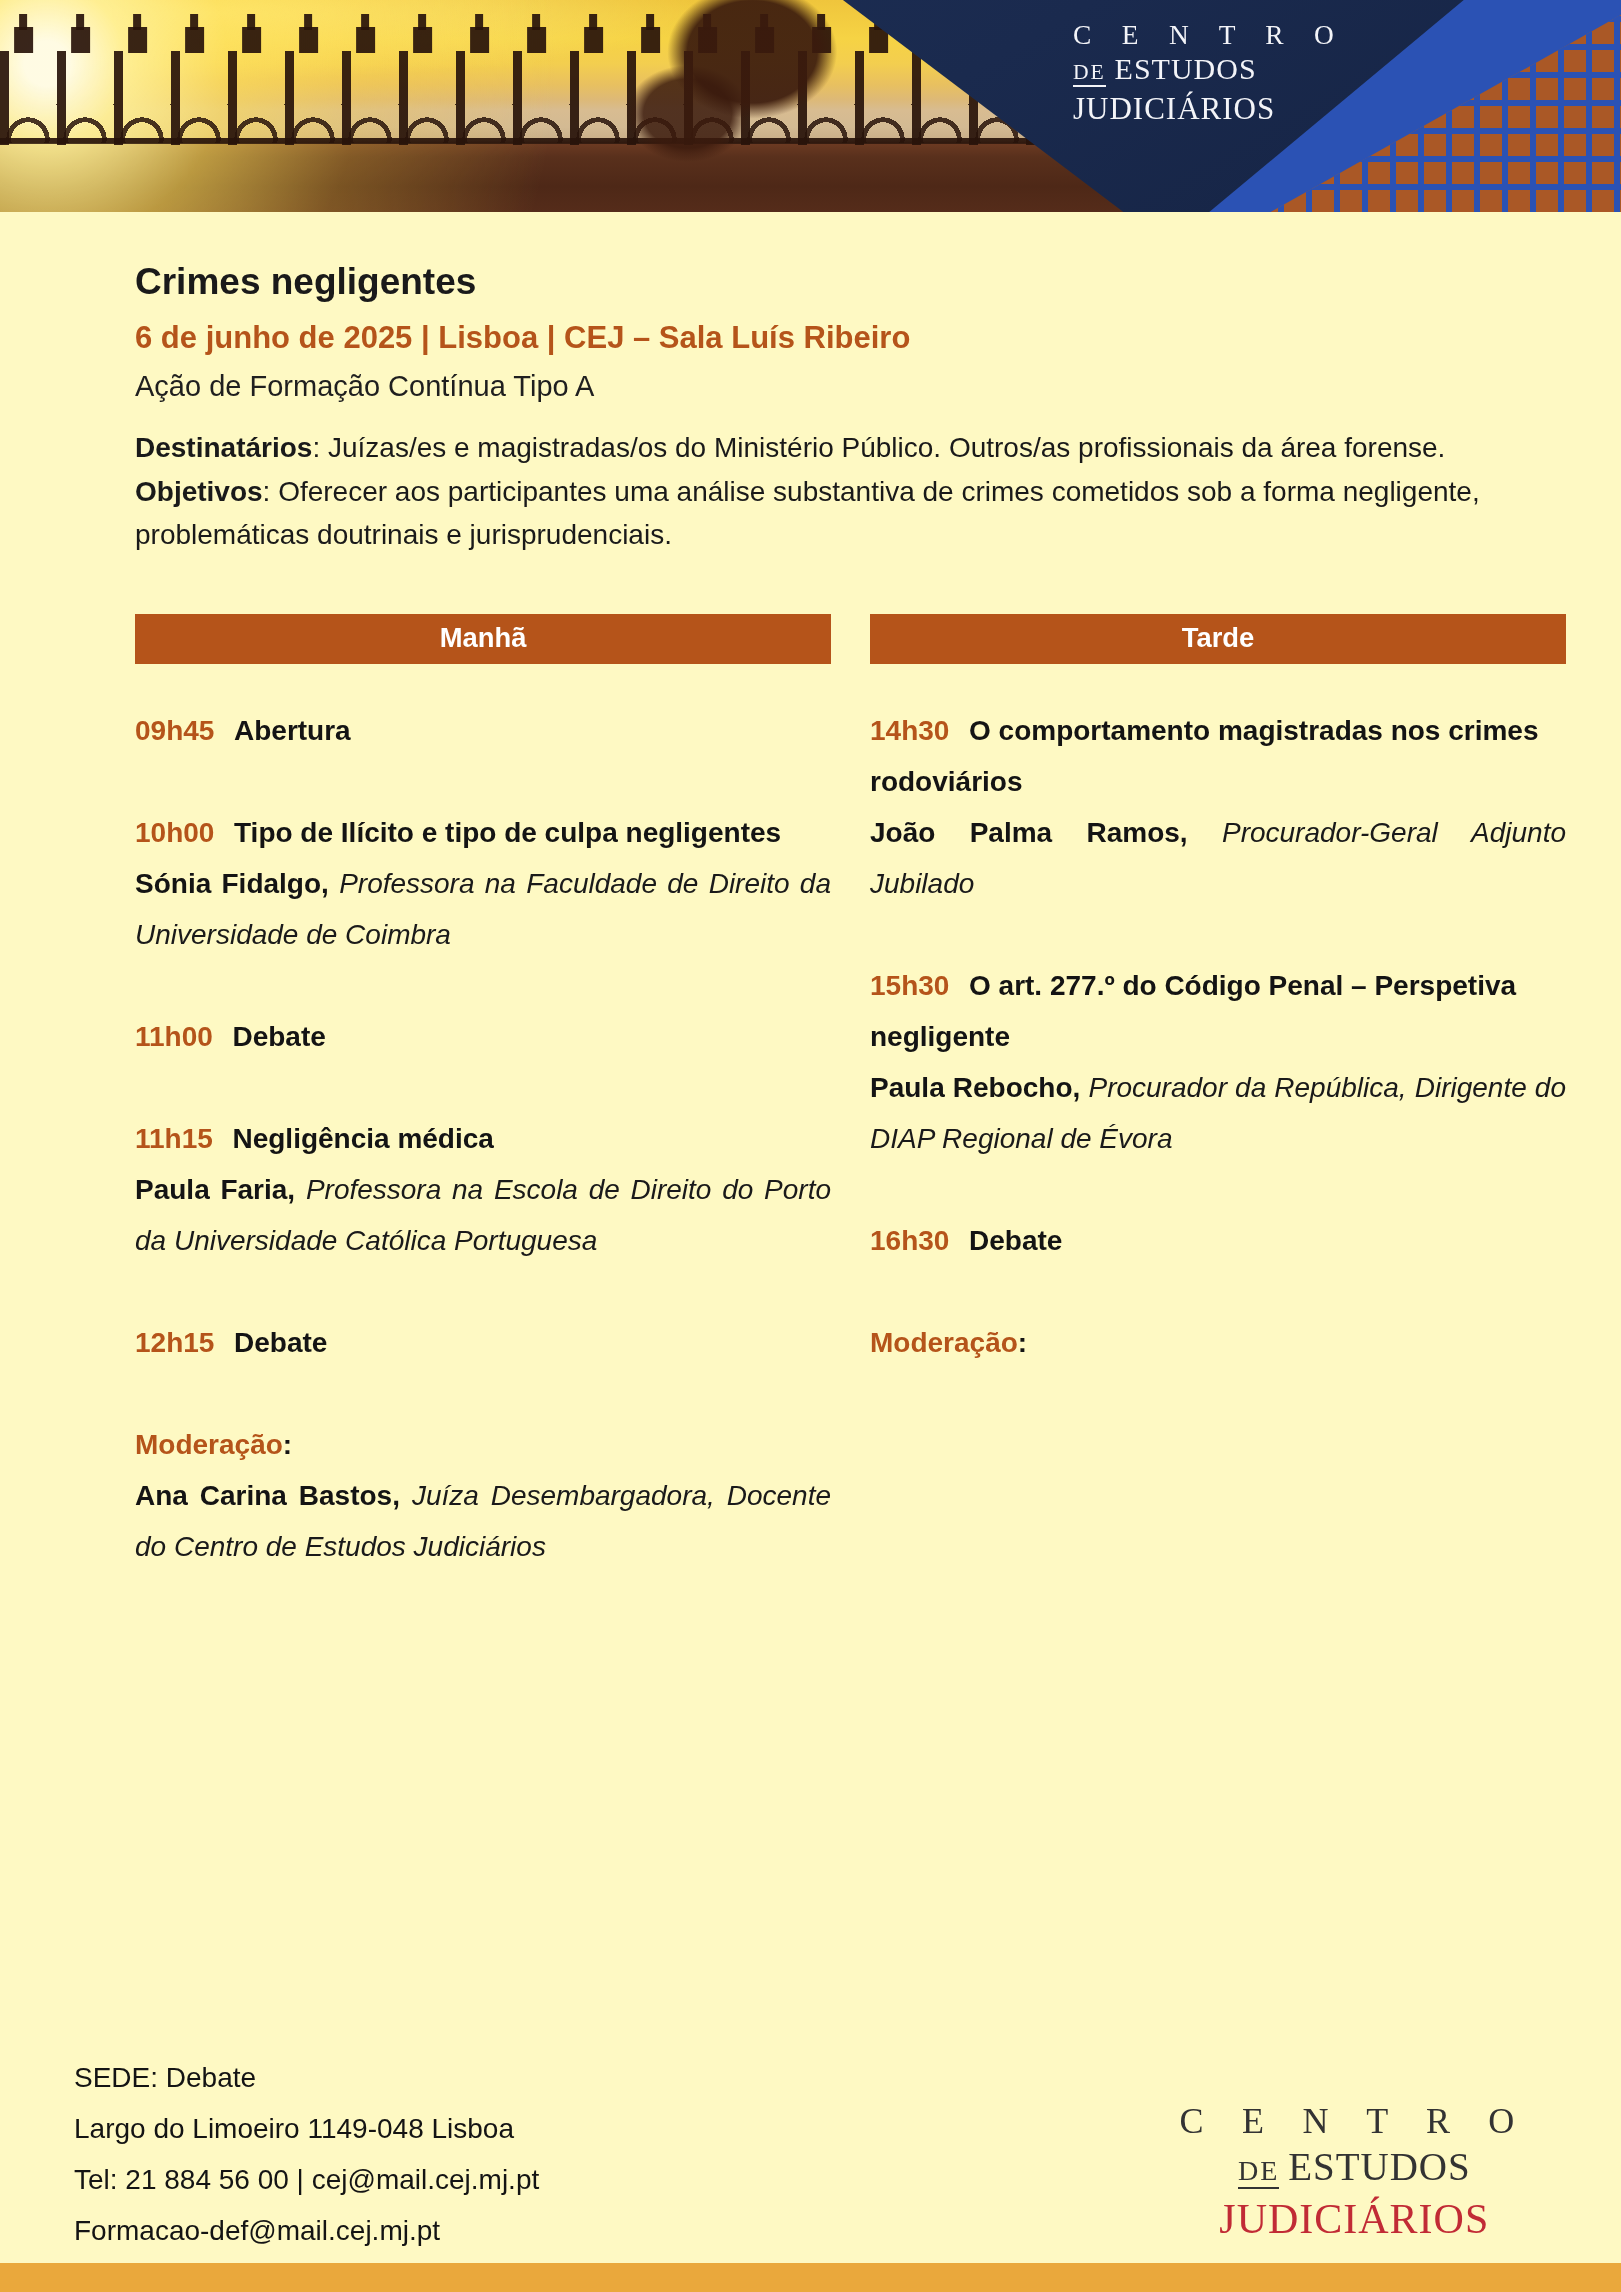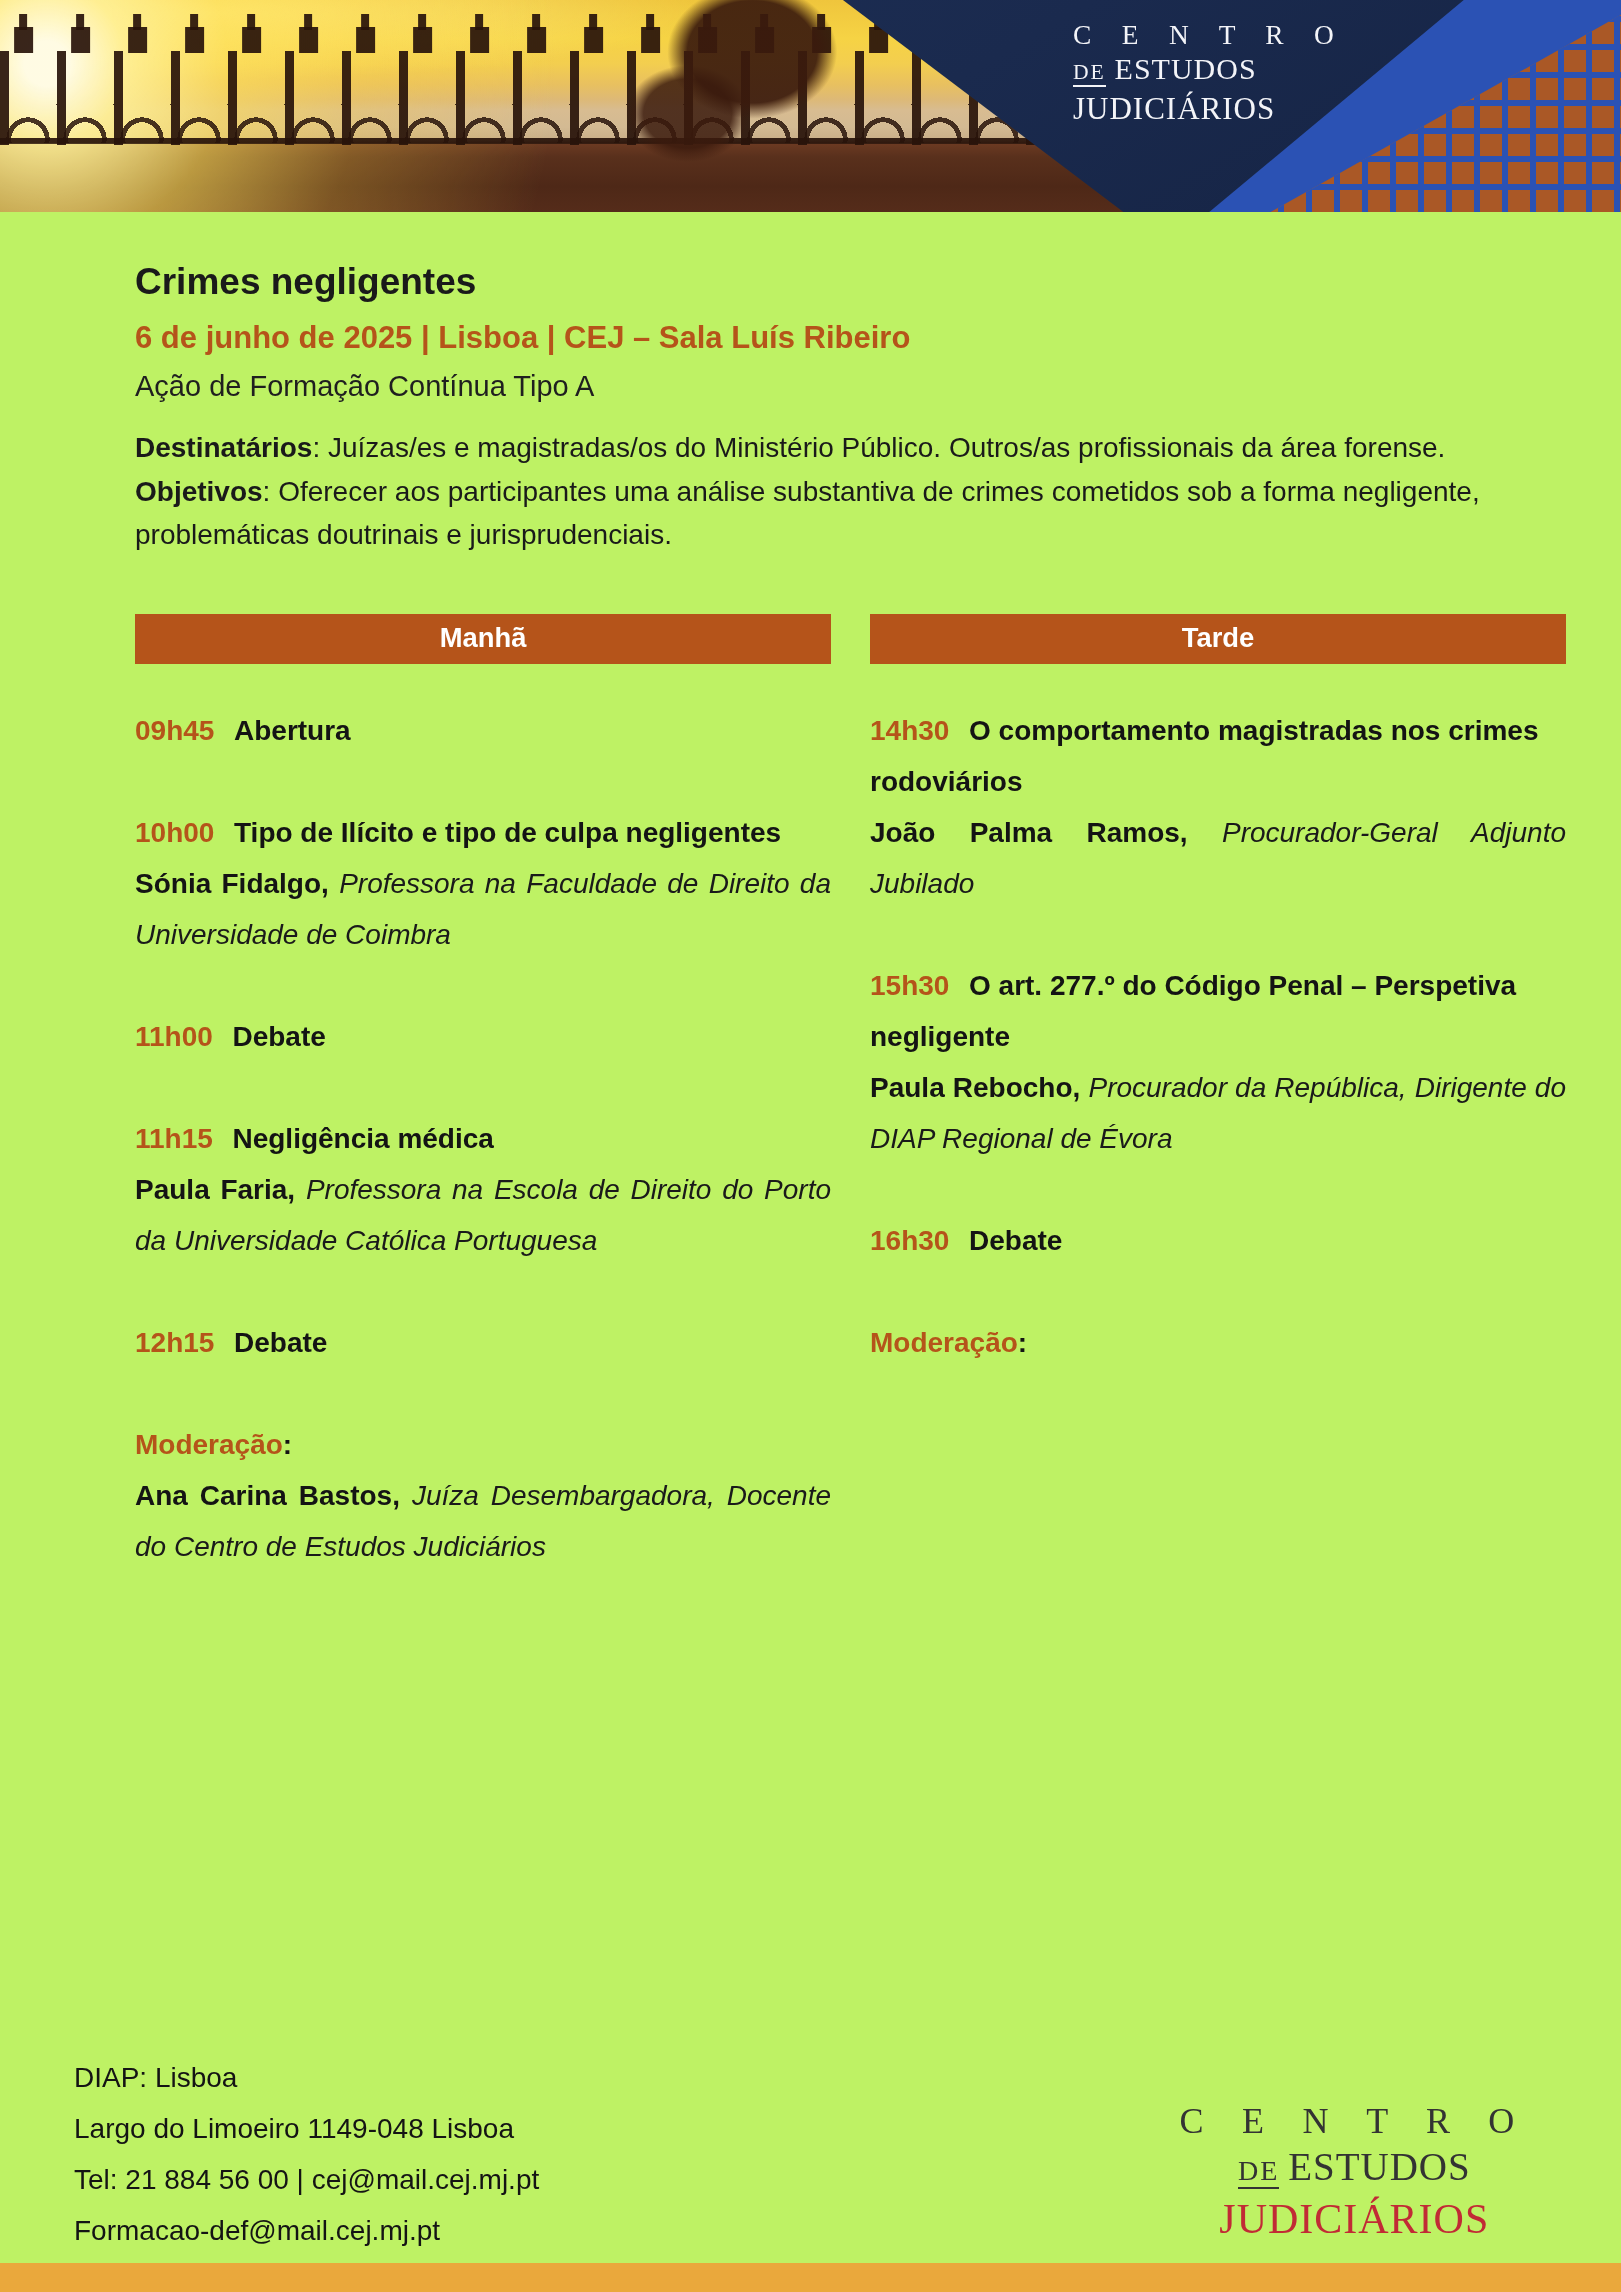--- a/index.html
+++ b/index.html
@@ -2,21 +2,21 @@
 <html><head>
 <meta charset="utf-8">
 <style>
   * { margin:0; padding:0; box-sizing:border-box; }
   html,body { background:#ffffff; }
   body { font-family:"Liberation Sans", sans-serif; color:#1a1a1a; }
 
   .page {
     position:relative;
     width:1621px; height:2293px;
-    background:#bef264;
+    background:#fef9c3;
     overflow:hidden;
   }
 
   
   .banner {
     position:relative;
     width:100%; height:212px;
     background:#2B52B4;
     overflow:hidden;
   }
@@ -229,21 +229,21 @@
             <div><span class="mod-label">Moderação</span><span class="mod-colon">:</span></div>
           </div>
 
         </div>
       </div>
 
     </div>
   </div>
 
   <div class="footer-info">
-    <div>DIAP: Lisboa</div>
+    <div>SEDE: Debate</div>
     <div>Largo do Limoeiro 1149-048 Lisboa</div>
     <div>Tel: 21 884 56 00 | cej@mail.cej.mj.pt</div>
     <div>Formacao-def@mail.cej.mj.pt</div>
   </div>
 
   <div class="footer-logo cej-logo">
     <span class="l1">C E N T R O</span>
     <div class="row2">
       <span class="lde">DE</span><span class="l2rest">ESTUDOS</span>
     </div>

